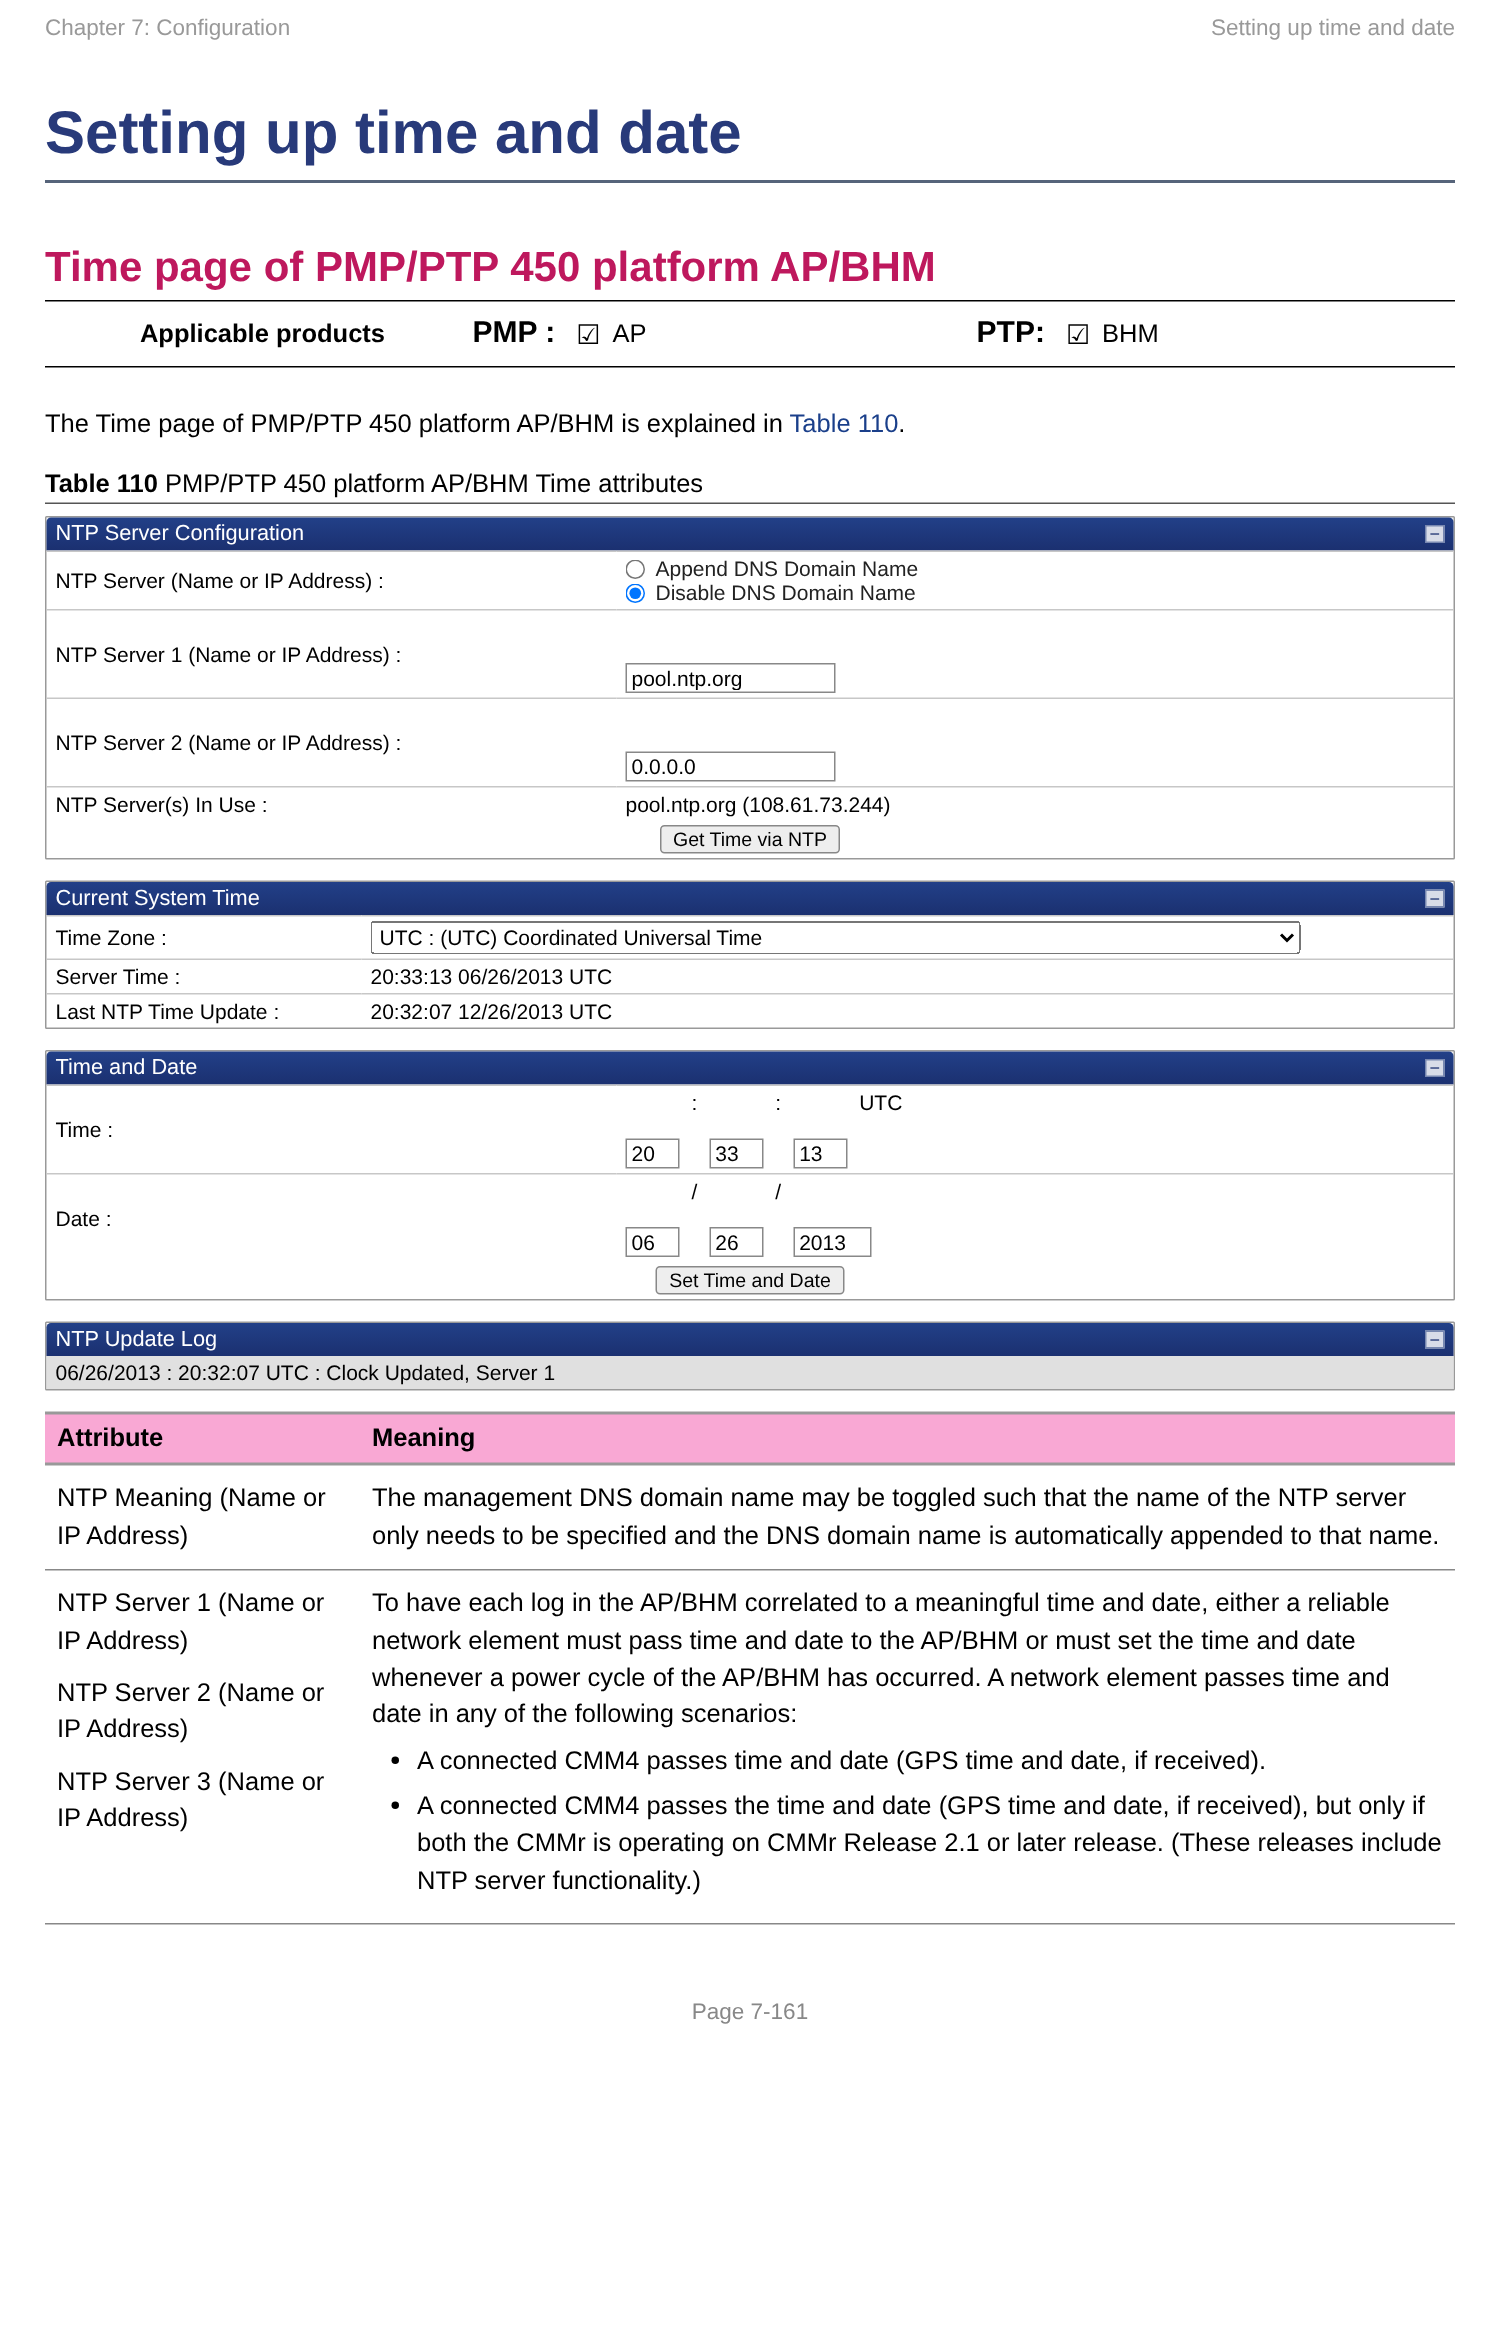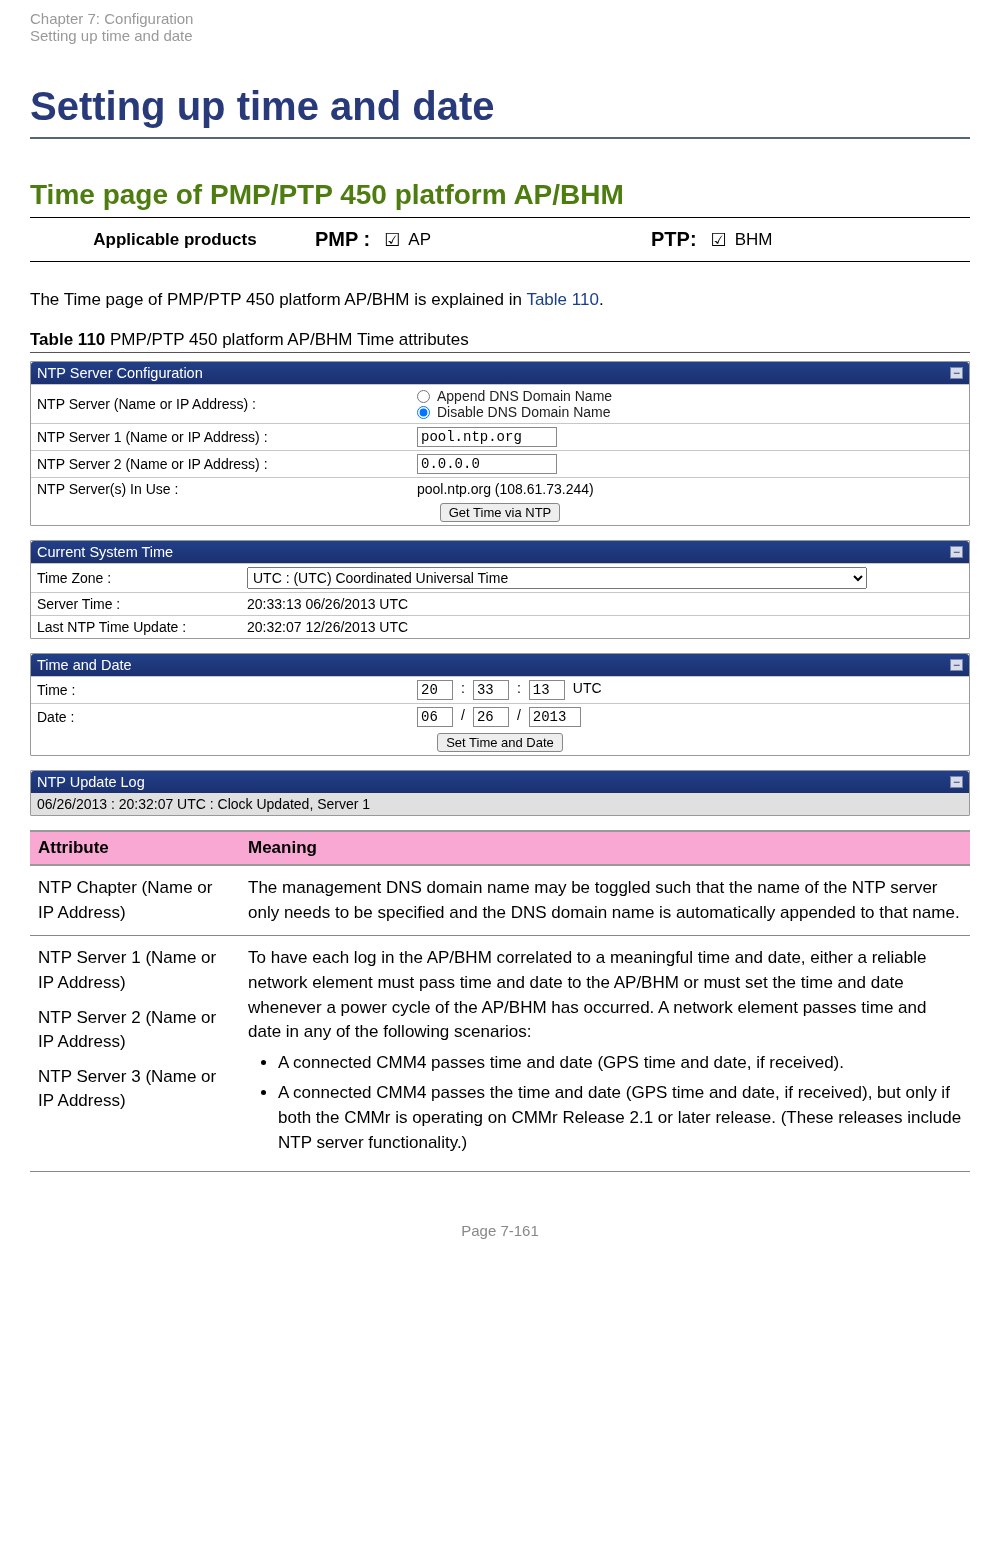--- a/index.html
+++ b/index.html
@@ -6,24 +6,24 @@
   body {
     font-family: Arial, Helvetica, sans-serif;
     font-size: 15px;
     color: #000;
     background: #fff;
     width: 1000px;
     min-height: 1555px;
     padding: 10px 30px 30px 30px;
     position: relative;
   }
-  .top-bar { display: flex; justify-content: space-between; color: #999; font-size: 15px; margin-bottom: 40px; flex-direction: column; }
+  .top-bar { display: flex; justify-content: space-between; color: #999; font-size: 15px; margin-bottom: 40px; }
   .h1 { font-family: Arial, sans-serif; font-size: 40px; font-weight: bold; color: #283a7a; margin-bottom: 8px; }
   .h1-line { border-bottom: 2px solid #56647a; margin-bottom: 40px; }
-  .h2 { font-family: Arial, sans-serif; font-size: 28px; font-weight: bold; color: #4d7c0f; margin-bottom: 6px; }
+  .h2 { font-family: Arial, sans-serif; font-size: 28px; font-weight: bold; color: #be185d; margin-bottom: 6px; }
   .h2-line { border-bottom: 1px solid #000; margin-bottom: 0; }
   .products-row { display: flex; align-items: center; padding: 10px 5px; border-bottom: 1px solid #000; margin-bottom: 28px; }
   .products-row .lbl { font-weight: bold; width: 280px; font-size: 17px; text-align: center;}
   .products-row .col { font-weight: bold; margin-right: 6px; font-size: 20px;}
   .products-row .chk { margin: 0 8px 0 8px; font-size: 18px; }
   .products-row .txt { margin-right: 220px; font-size: 17px; }
   .products-row .txt2 { font-size: 17px; }
   .body-text { margin: 0 0 20px 0; font-size: 17px; }
   .body-text .link { color: #1a3f8a; text-decoration: none; }
   .caption { margin: 0 0 2px 0; font-size: 17px; }
@@ -31,21 +31,21 @@
   .caption-line { border-bottom: 1.5px solid #555; margin-bottom: 8px; }
 
   
   .panel { border: 1px solid #999; border-radius: 1px; margin-bottom: 14px; }
   .panel-head { background: linear-gradient(#224088,#1b3070); color: #fff; font-size: 14.5px; padding: 3px 6px; display: flex; justify-content: space-between; align-items: center; border-top-left-radius: 3px; border-top-right-radius: 3px;}
   .panel-head .minus { width: 13px; height: 12px; background: #d8dce8; color: #1b3070; font-size: 12px; line-height: 10px; text-align: center; border: 1px solid #7787b0; }
   .panel table { width: 100%; border-collapse: collapse; font-size: 14px; }
   .panel td { border-top: 1px solid #c7c7c7; padding: 3px 6px; vertical-align: middle; }
   .panel td.labelcell { width: 380px; }
   .panel td.labelcell2 { width: 210px; }
-  .panel input[type=text] { font-size: 14px; padding: 1px 3px; width: 140px; border: 1px solid #888; background: #fff; font-family: Liberation Mono, monospace; }
+  .panel input[type=text] { font-size: 14px; padding: 1px 3px; width: 140px; border: 1px solid #888; background: #fff; font-family: Liberation Sans, sans-serif; margin-top: 32px; }
   .panel input.tiny { width: 36px; }
   .panel input.yr { width: 52px; }
   .panel select { font-size: 14px; width: 620px; padding: 1px; }
   .panel .btn { font-size: 13px; padding: 1px 8px; border: 1px solid #888; background: #eee; border-radius: 3px; }
   .panel td.center { text-align: center; }
   .panel .radio-row { display: flex; align-items: center; gap: 4px; font-size: 14px; color: #222;}
   .panel .radio-row input { margin-right: 3px; }
   .logbody { padding: 3px 6px; font-size: 14px; background: #e0e0e0;}
   .smallindent td.labelcell3 { width: 380px; }
   .inlinevals { display: flex; gap: 8px; font-size: 14px; }
@@ -199,21 +199,21 @@
   <div class="logbody">06/26/2013 : 20:32:07 UTC : Clock Updated, Server 1</div>
 </div>
 
 <table class="attr-table">
   <tbody>
       <tr>
     <th class="col1">Attribute</th>
     <th>Meaning</th>
   </tr>
   <tr>
-    <td>NTP Chapter (Name or IP Address)</td>
+    <td>NTP Meaning (Name or IP Address)</td>
     <td>The management DNS domain name may be toggled such that the name of the NTP server only needs to be specified and the DNS domain name is automatically appended to that name.</td>
   </tr>
   <tr>
     <td class="attr-names">
       <div>NTP Server 1 (Name or IP Address)</div>
       <div>NTP Server 2 (Name or IP Address)</div>
       <div>NTP Server 3 (Name or IP Address)</div>
     </td>
     <td>
       <div>To have each log in the AP/BHM correlated to a meaningful time and date, either a reliable network element must pass time and date to the AP/BHM or must set the time and date whenever a power cycle of the AP/BHM has occurred. A network element passes time and date in any of the following scenarios:</div>

